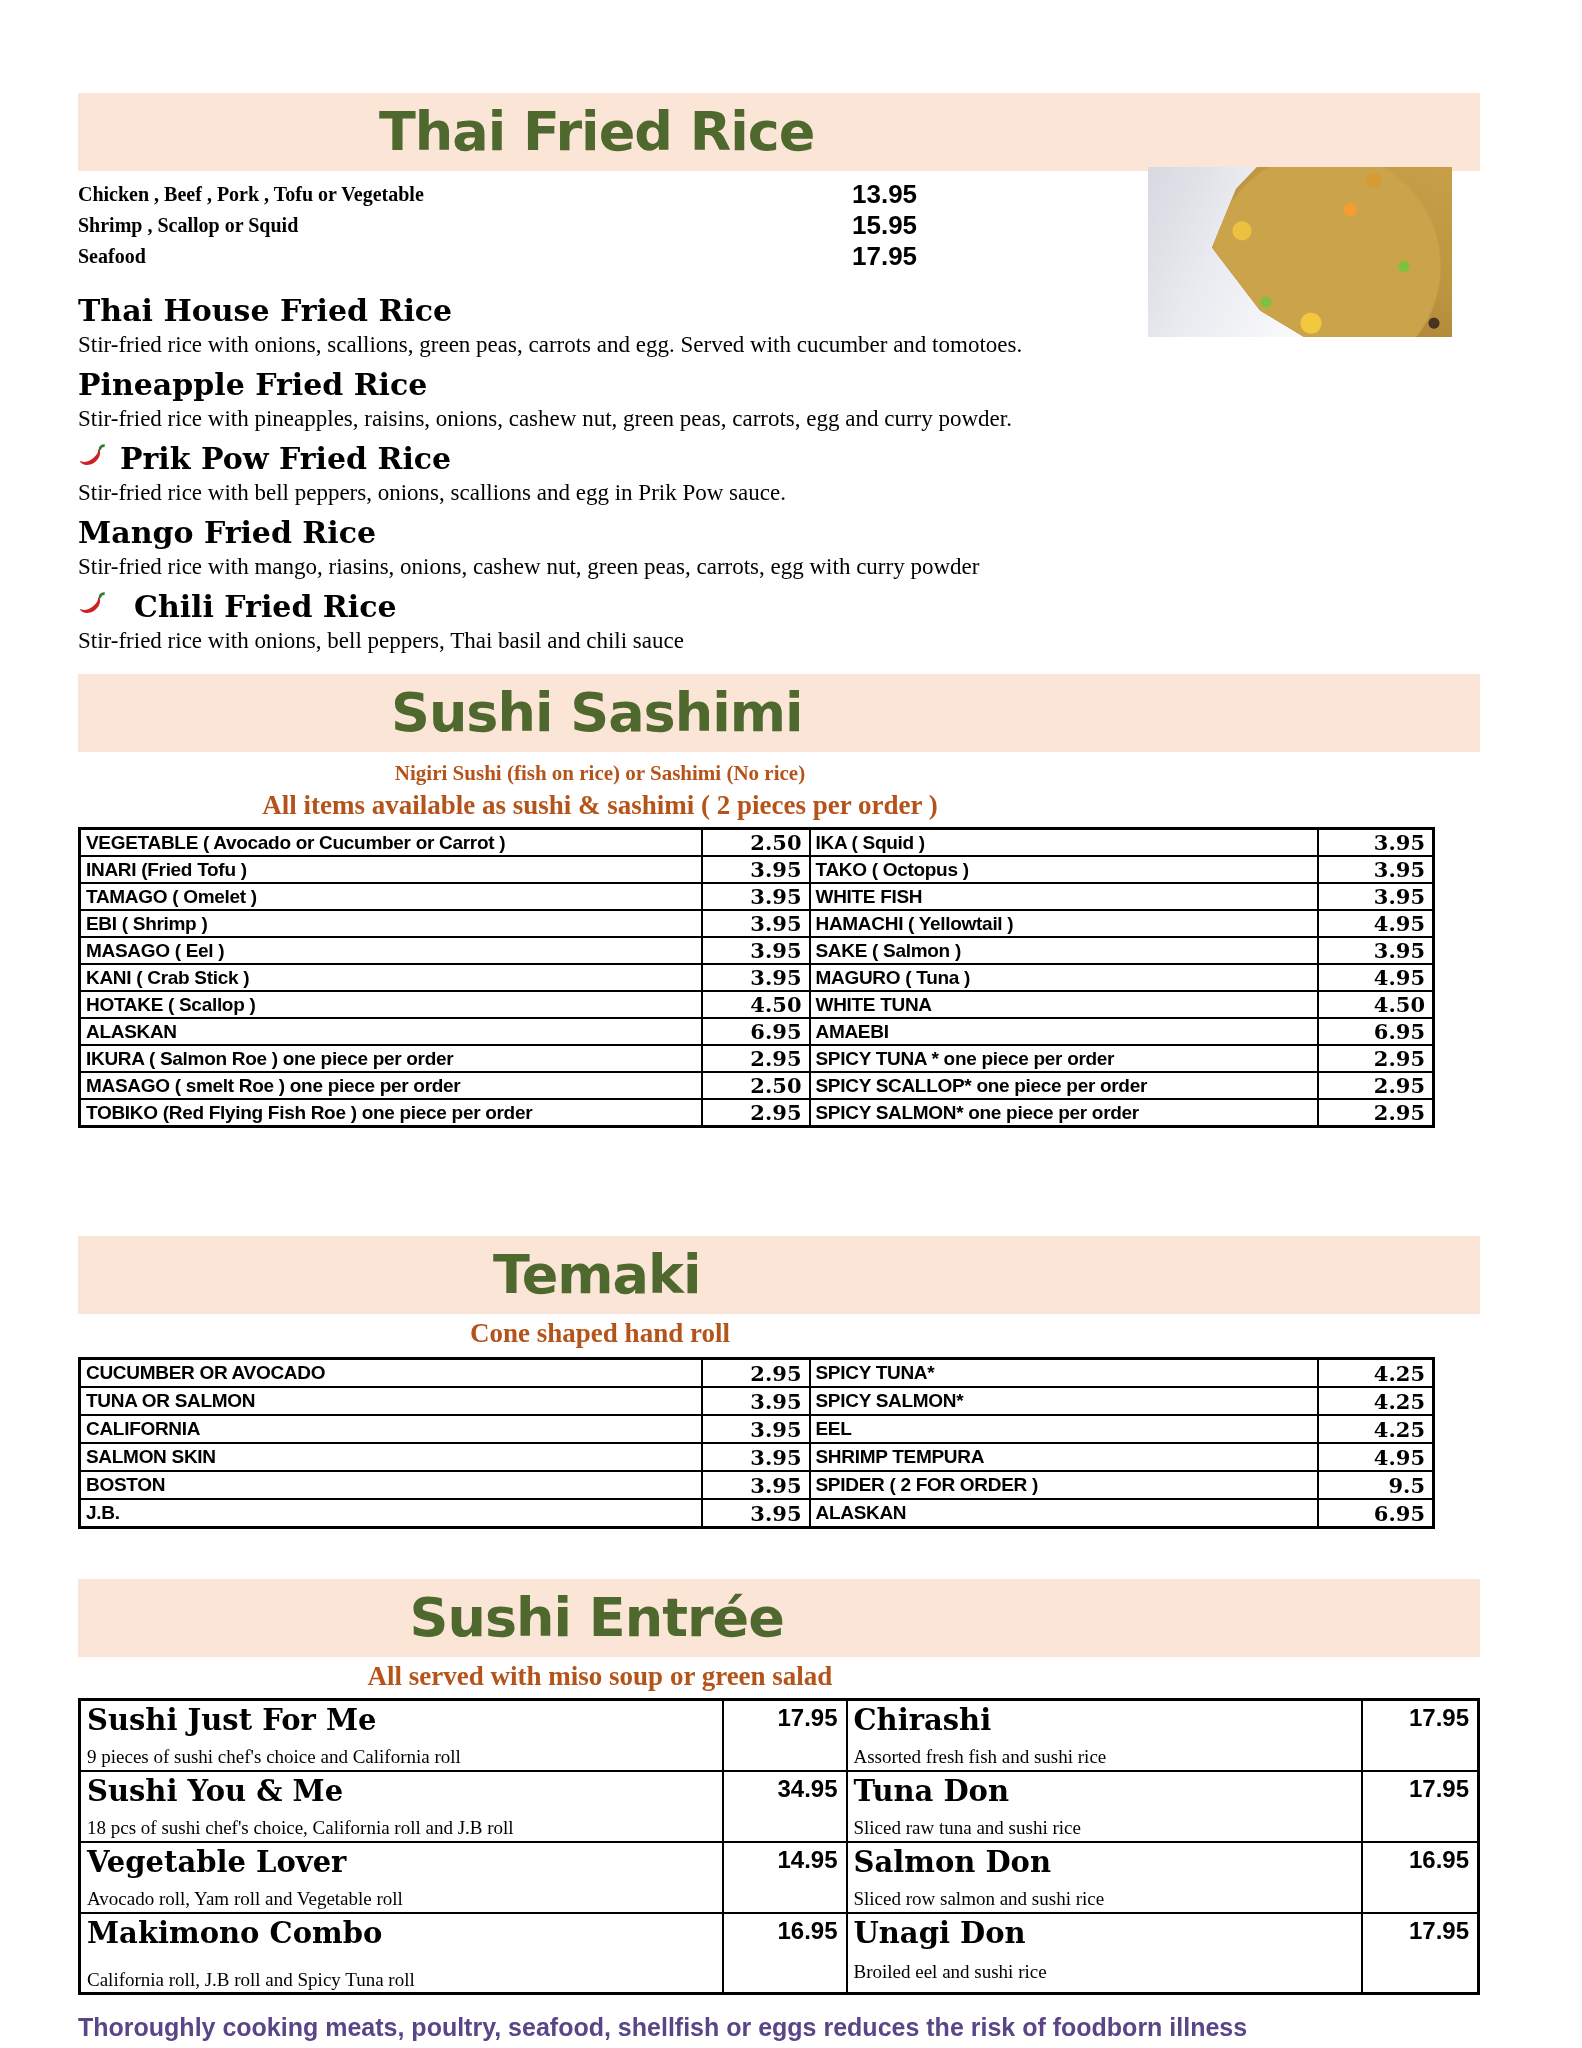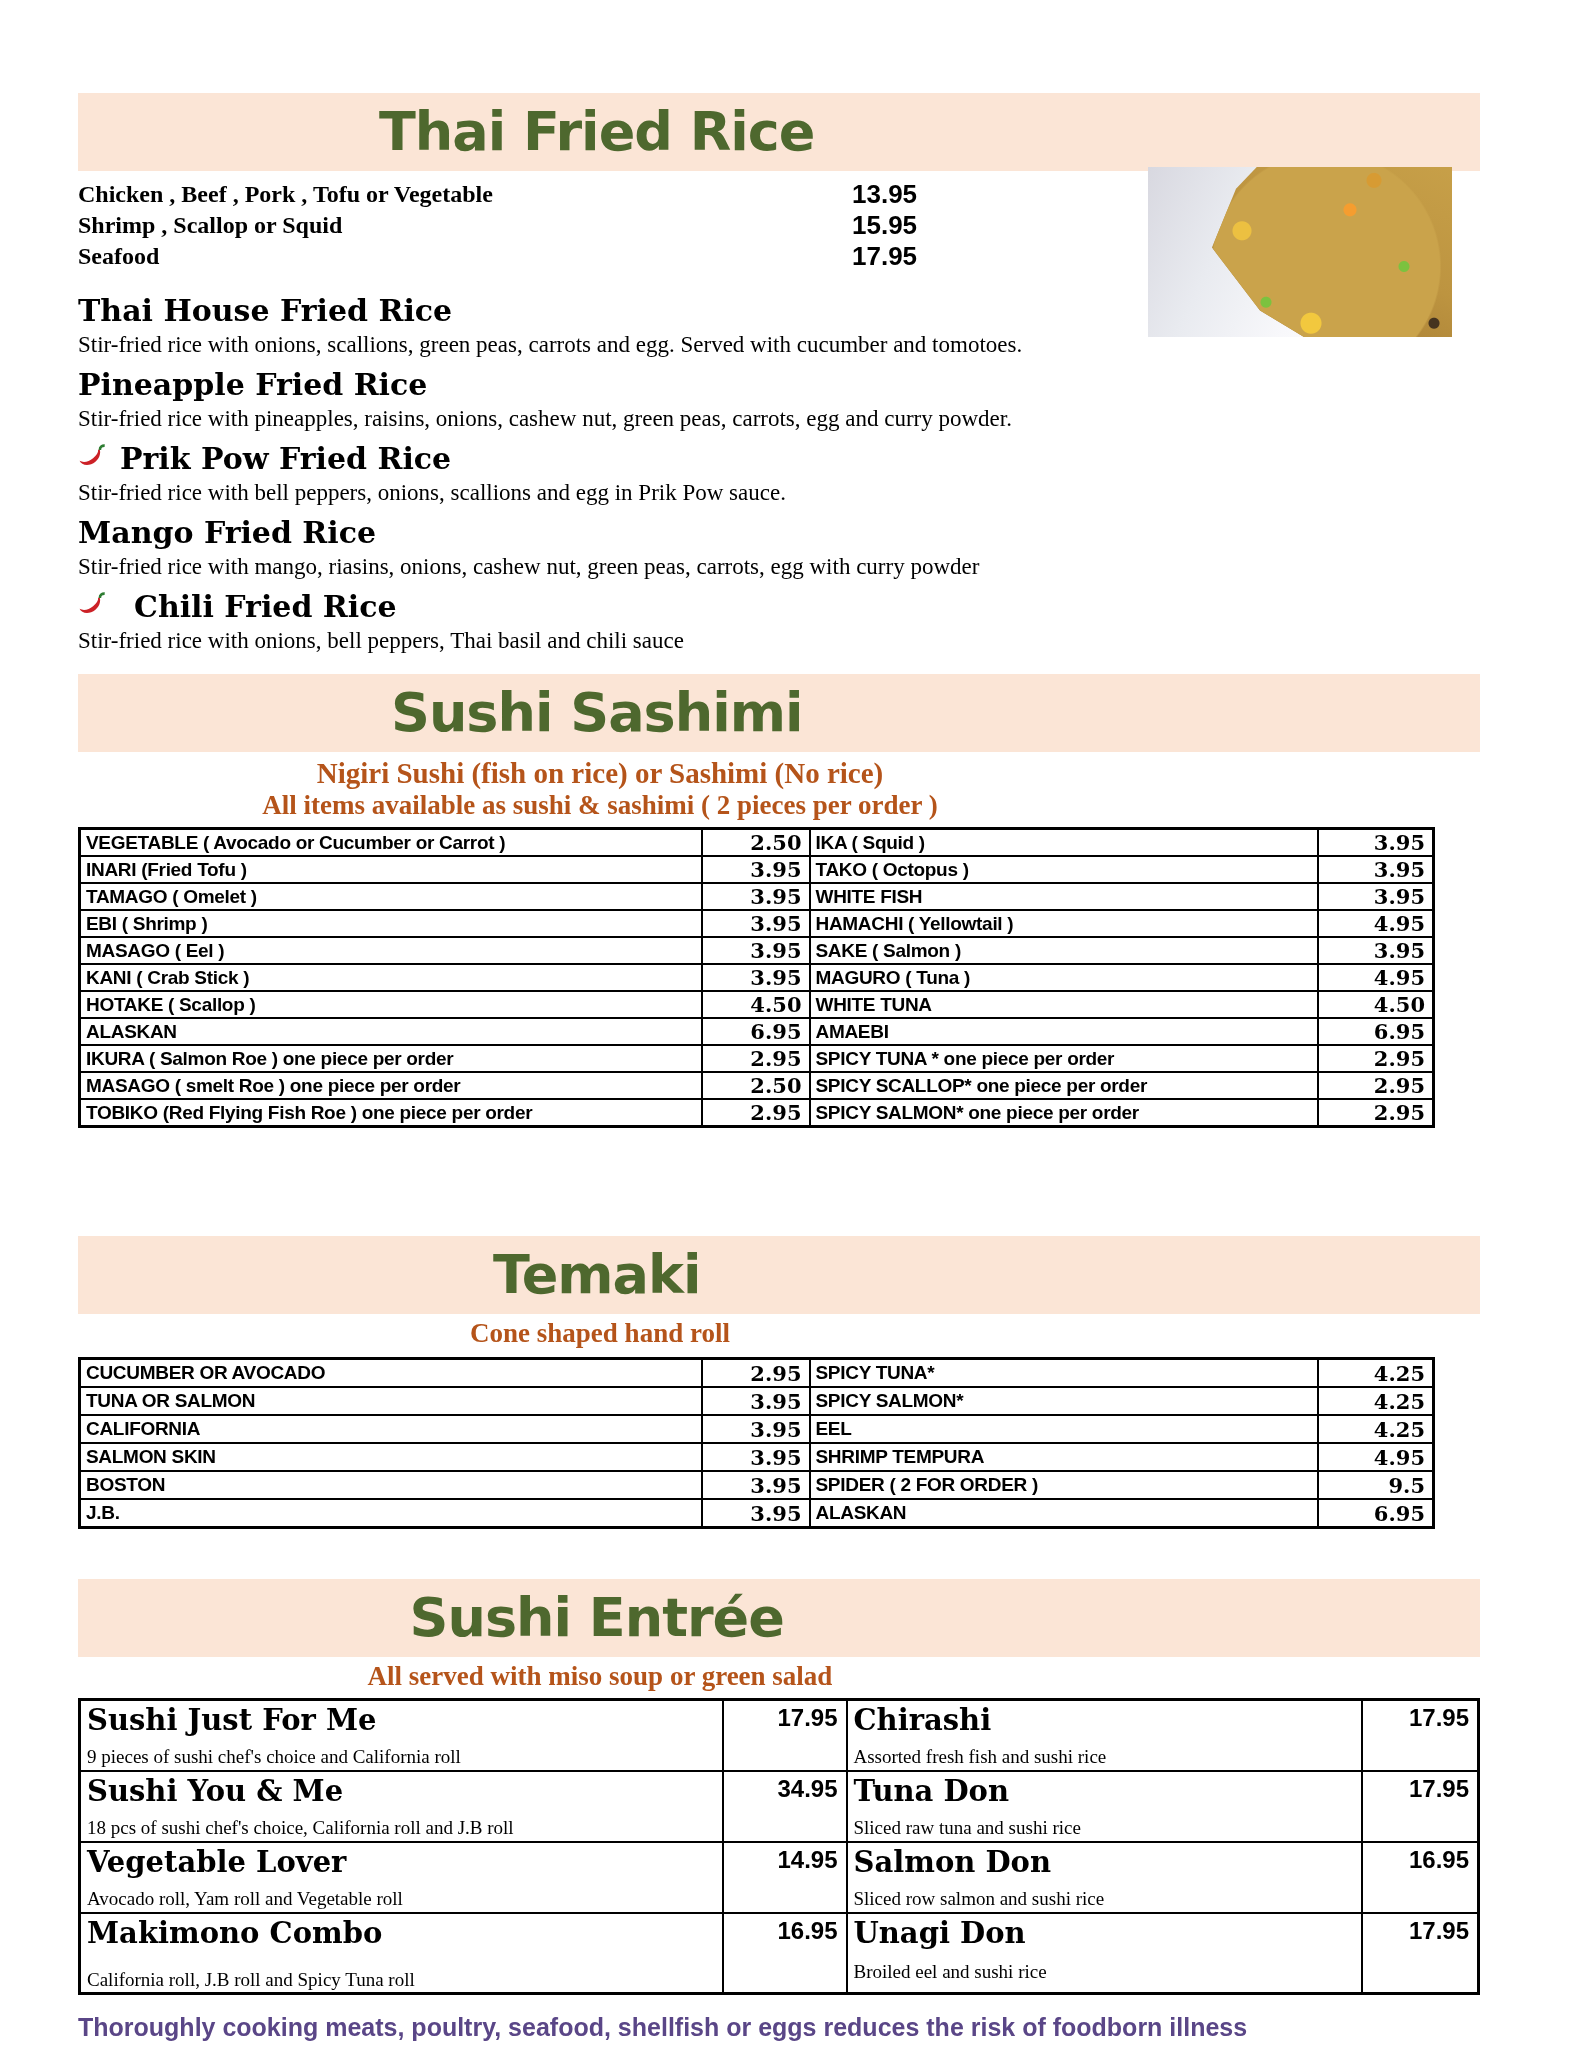--- a/index.html
+++ b/index.html
@@ -10,27 +10,27 @@
   .content{padding-left:78px;}
 
   
   .band{width:1402px;height:78px;background:#fbe5d6;display:flex;align-items:center;}
   .band-title{width:74%;text-align:center;
       font-family:"DejaVu Sans","Liberation Sans",sans-serif;
       font-weight:800;font-size:54px;line-height:66px;color:#4e682e;letter-spacing:-1px;}
 
   .subtitle{width:1044px;text-align:center;color:#b5541a;
       font-family:"Liberation Serif",serif;font-weight:bold;}
-  .sub-lg{font-size:29px;line-height:34px;margin-top:4px;}
+  .sub-lg{font-size:21px;line-height:34px;margin-top:4px;}
   .sub-md{font-size:27px;line-height:31px;}
 
   
   .price-list{margin-top:8px;}
   .pl-row{display:flex;height:31px;align-items:center;}
-  .pl-label{flex:0 0 774px;font-family:"Liberation Serif",serif;font-weight:bold;font-size:24px;}
+  .pl-label{flex:0 0 774px;font-family:"Liberation Serif",serif;font-weight:bold;font-size:20px;}
   .pl-price{font-family:"Liberation Sans",sans-serif;font-weight:bold;font-size:26px;}
 
   
   .fr-items{margin-top:20px;}
   .fr-head{display:flex;align-items:center;gap:14px;margin-top:6px;}
   .fr-name{font-family:"DejaVu Serif","Liberation Serif",serif;font-weight:bold;font-size:30px;line-height:38px;}
   .fr-desc{font-family:"Liberation Serif",serif;font-size:23px;line-height:30px;}
   .pepper{width:28px;height:26px;flex:0 0 auto;margin-top:-6px;}
   .indent{margin-left:14px;}
 

